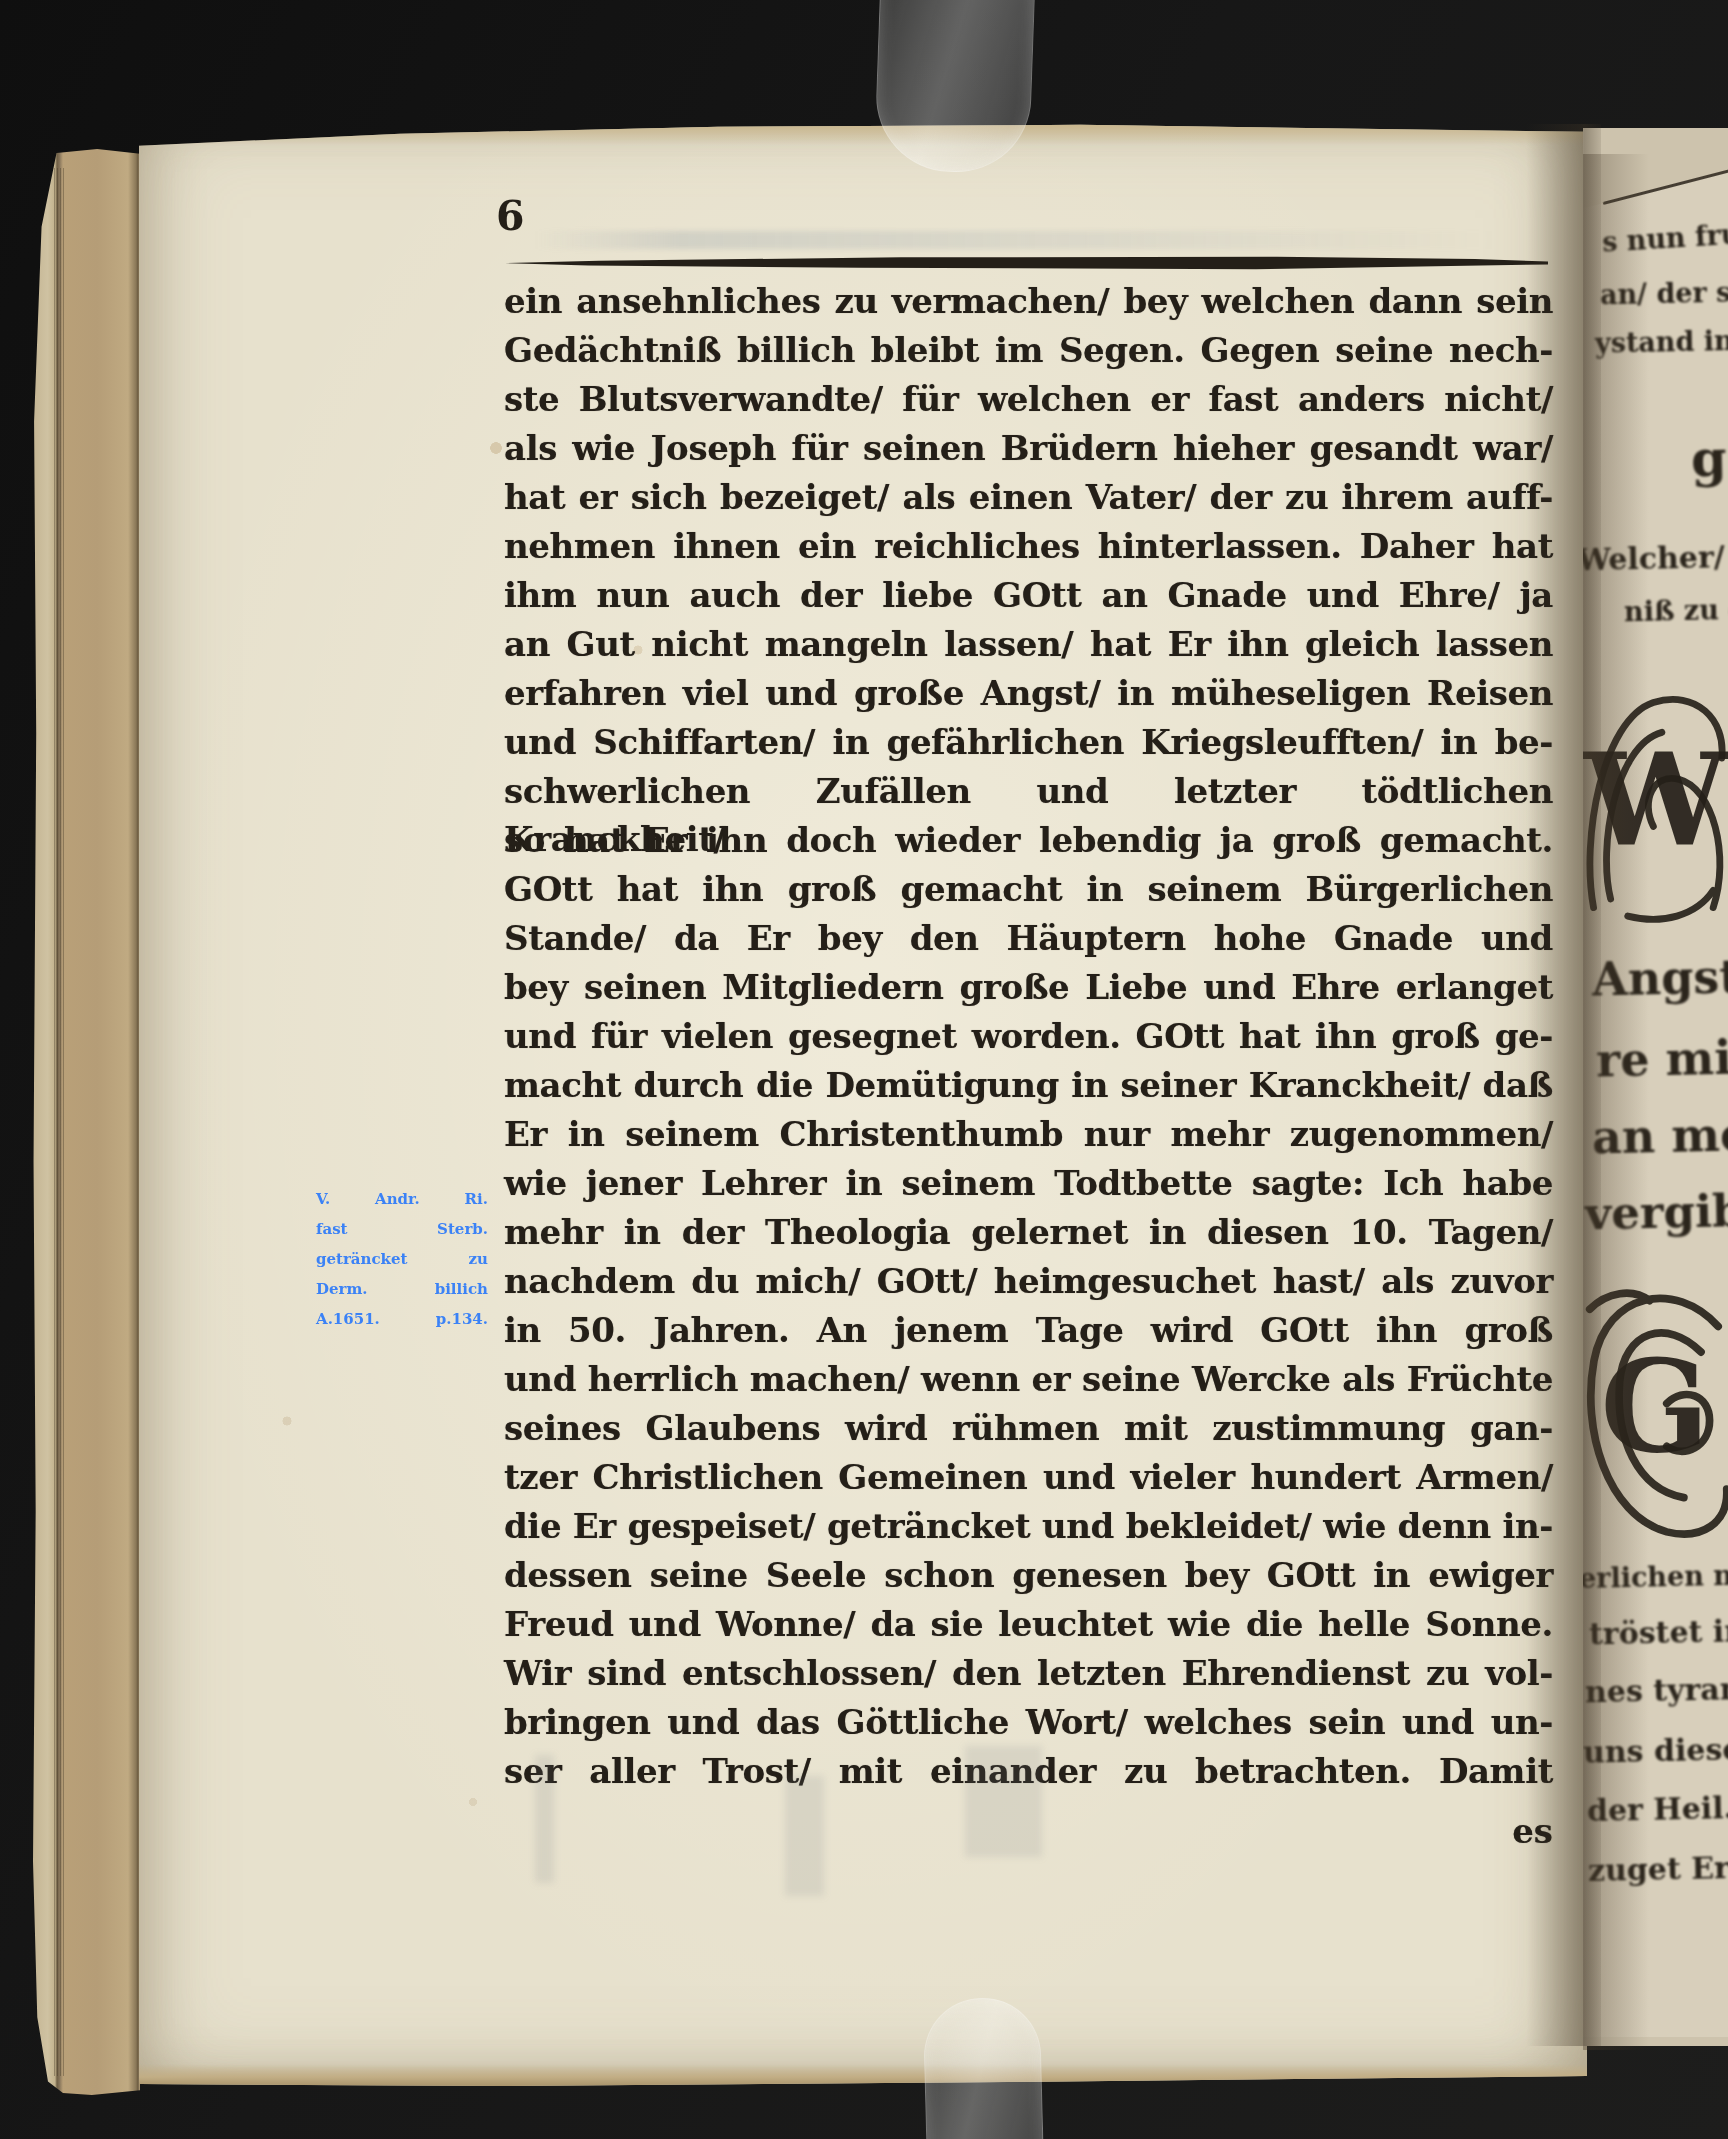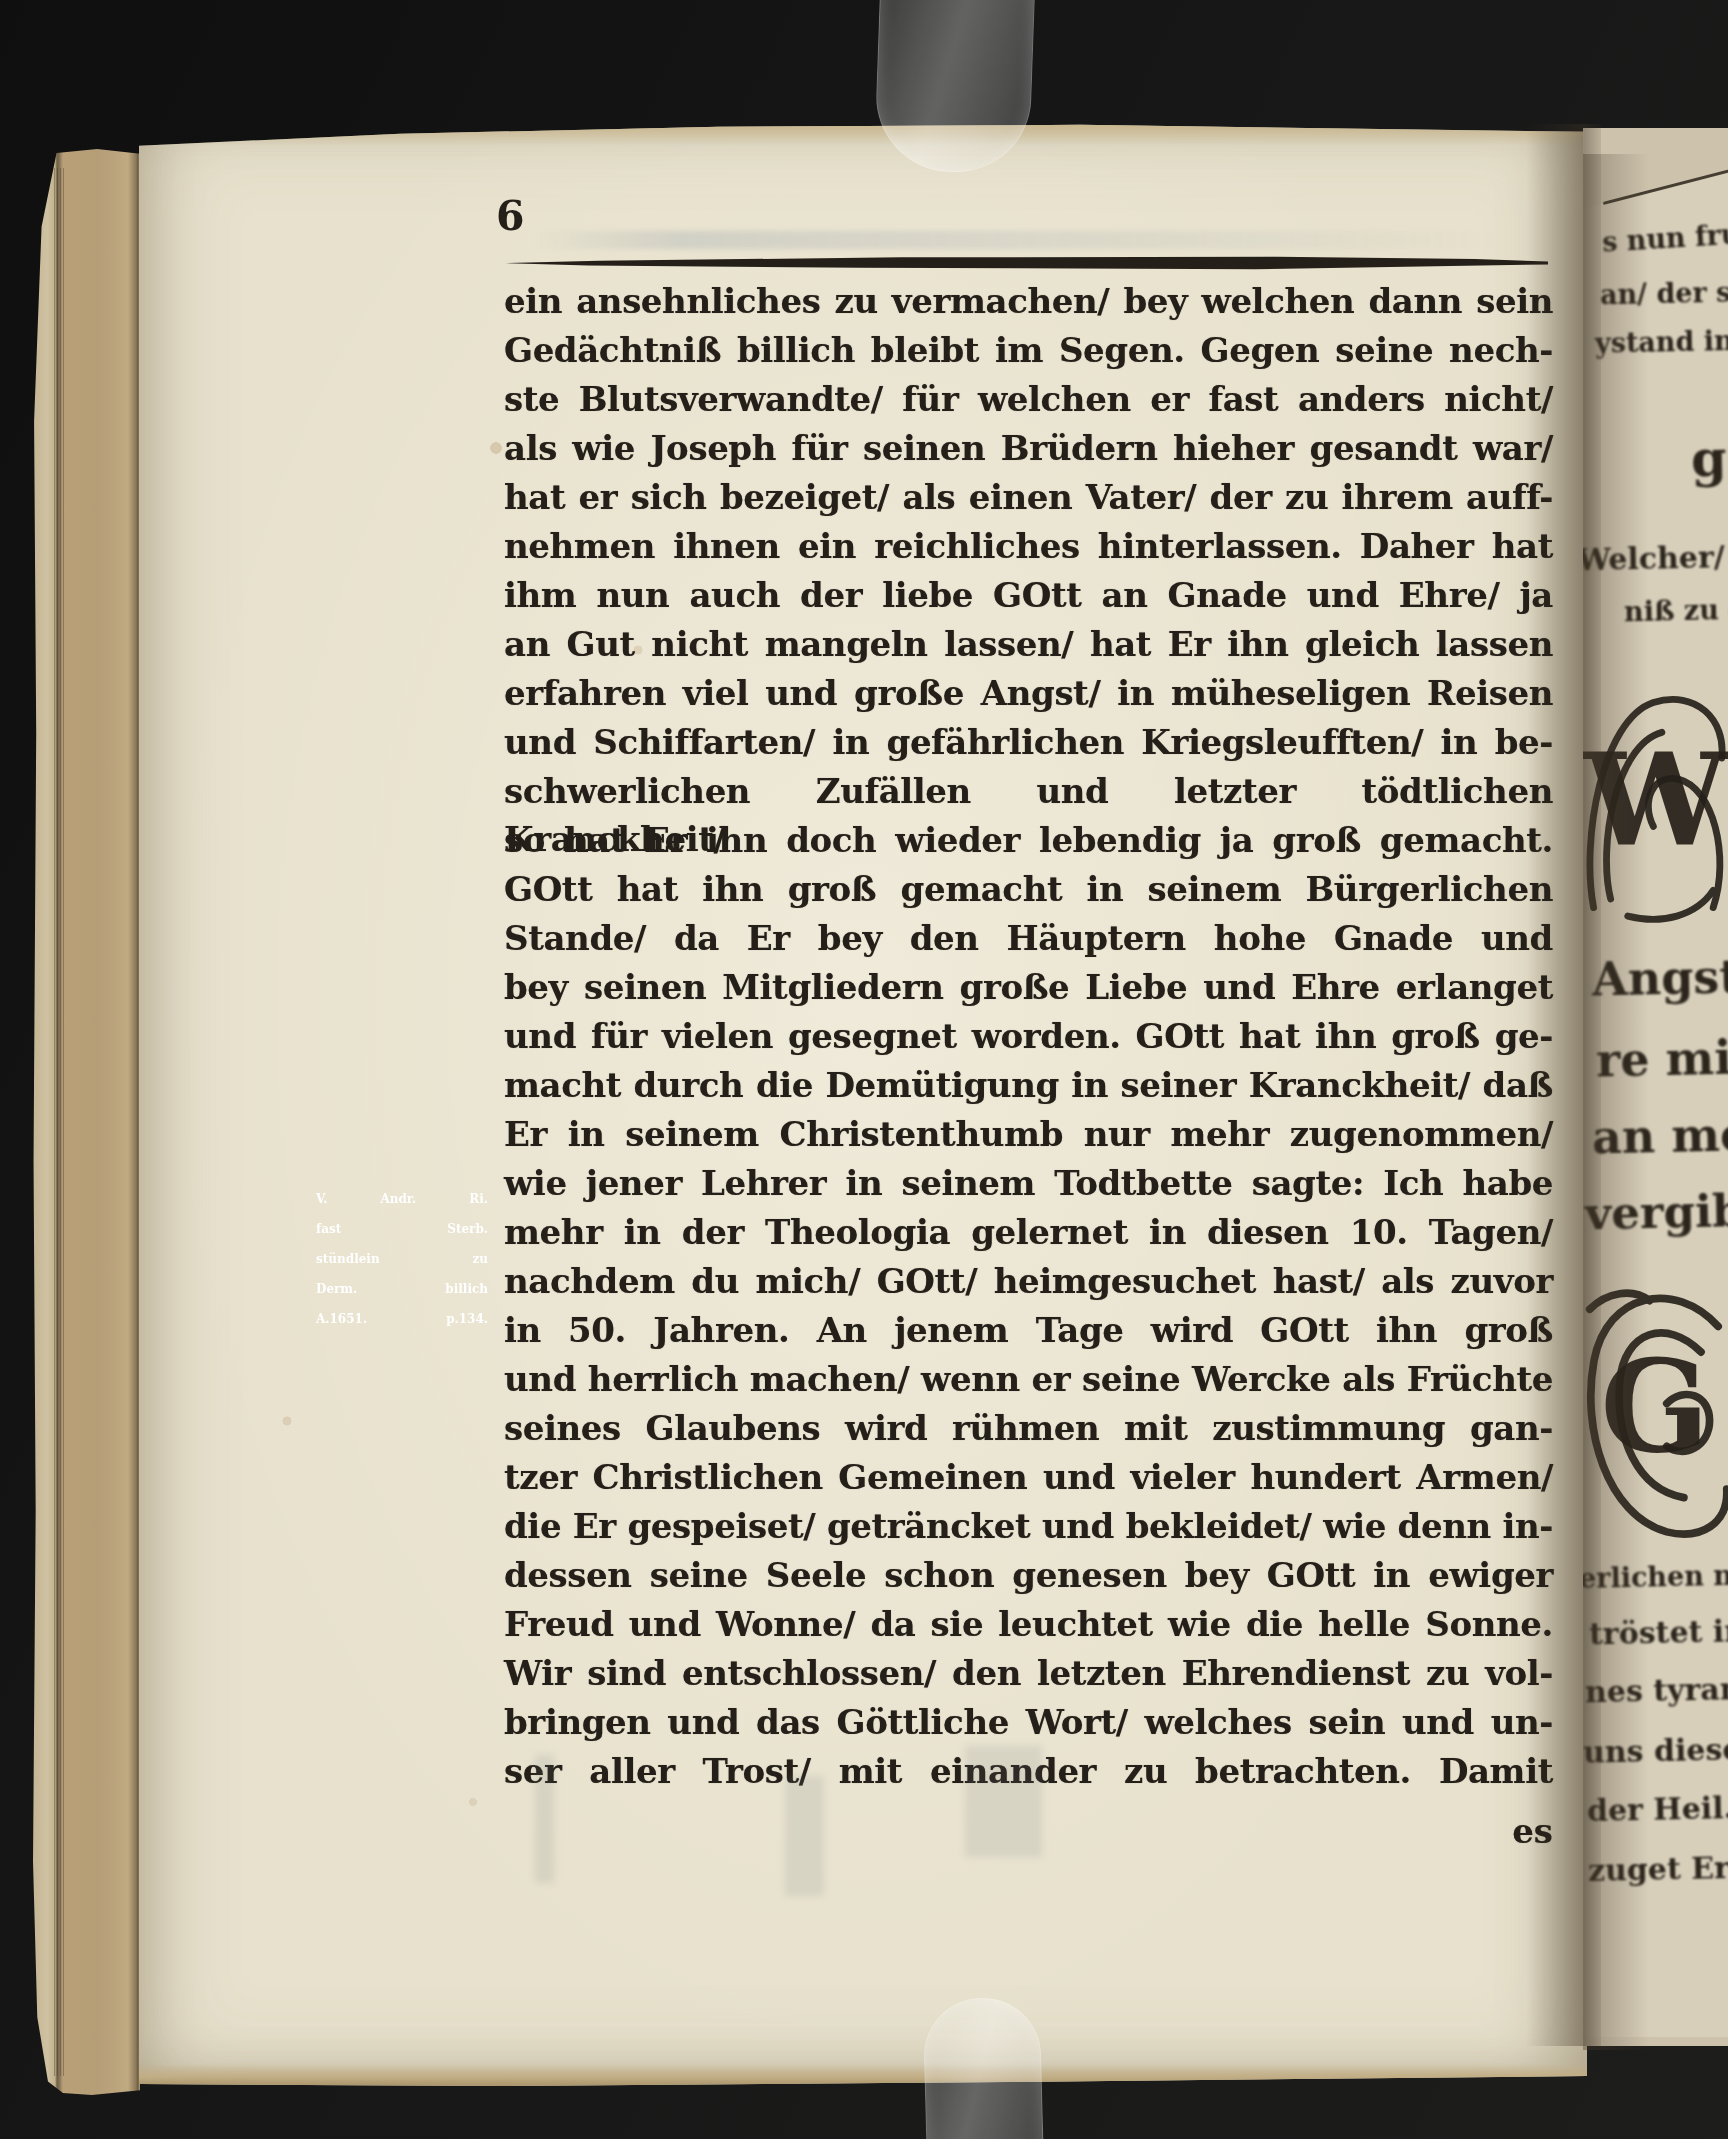--- a/index.html
+++ b/index.html
@@ -48,22 +48,22 @@
     clip-path:polygon(0 52%,9% 34%,38% 10%,74% 6%,93% 22%,100% 40%,100% 62%,
                       72% 96%,34% 86%,8% 70%);}
   #text-block{left:504px;top:277px;width:1049px;}
   .tline{height:49px;font-size:34px;line-height:48px;font-weight:bold;
     letter-spacing:-0.4px;text-align:justify;text-align-last:justify;
     text-shadow:0 0 0.9px rgba(36,31,24,.45);}
   #catchword{left:504px;top:1811px;width:1049px;text-align:right;
     font-size:34px;font-weight:bold;text-shadow:0 0 0.9px rgba(36,31,24,.45);}
 
   #margin-note{left:316px;top:1185px;width:172px;}
-  .mline{height:30px;font-size:12px;line-height:28px;font-weight:bold;
-    text-align:justify;text-align-last:justify;color:#ffffff;}
+  .mline{height:30px;font-size:15px;line-height:28px;font-weight:bold;
+    text-align:justify;text-align-last:justify;color:#3b82f6;}
 
   
   .stain-band{left:535px;top:231px;width:963px;height:18px;
     background:linear-gradient(90deg,rgba(0,0,0,0),rgba(130,145,160,.22) 15%,
       rgba(130,145,160,.12) 60%,rgba(0,0,0,0));filter:blur(2.6px);}
   .smudge{background:rgba(110,118,128,.14);filter:blur(3.9px);}
   #smudge1{left:535px;top:1755px;width:19px;height:128px;}
   #smudge2{left:965px;top:1746px;width:77px;height:111px;}
   #smudge3{left:785px;top:1776px;width:39px;height:120px;}
 
@@ -149,21 +149,21 @@
   <div class="tline">Wir sind entschlossen/ den letzten Ehrendienst zu vol-</div>
   <div class="tline">bringen und das Göttliche Wort/ welches sein und un-</div>
   <div class="tline">ser aller Trost/ mit einander zu betrachten.   Damit</div>
 </div>
 
 <div id="catchword" class="abs ink">es</div>
 
 <div id="margin-note" class="abs">
   <div class="mline">V. Andr. Ri.</div>
   <div class="mline">fast Sterb.</div>
-  <div class="mline">stündlein zu</div>
+  <div class="mline">geträncket zu</div>
   <div class="mline">Derm. billich</div>
   <div class="mline">A.1651. p.134.</div>
 </div>
 
 <div id="smudge1" class="abs smudge"></div>
 <div id="smudge2" class="abs smudge"></div>
 <div id="smudge3" class="abs smudge"></div>
 
 <div id="right-backing" class="abs"></div>
 <div id="right-paper" class="abs"></div>

